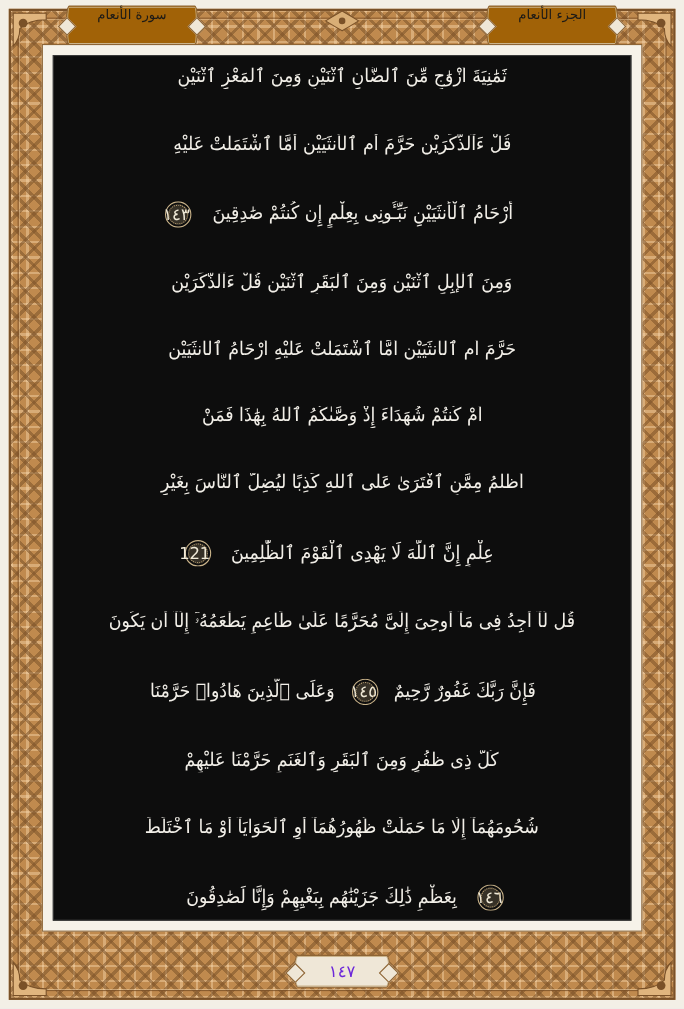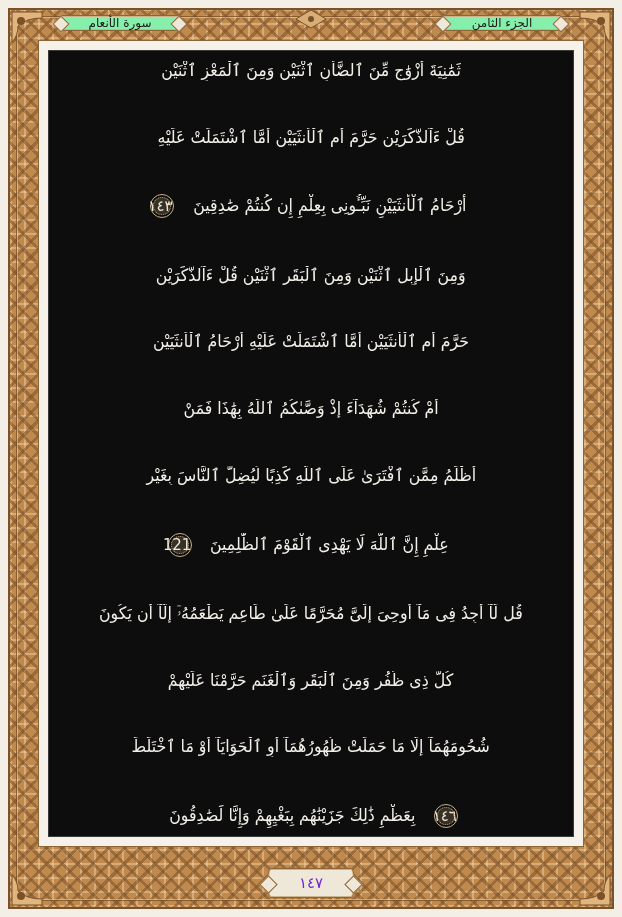--- a/index.html
+++ b/index.html
@@ -79,23 +79,23 @@
     right: 60px;
     top: 10px;
     height: 26px;
     z-index: 6;
     display: flex;
     align-items: center;
     justify-content: space-between;
   }
   .cartouche {
     position: relative;
-    height: 16px;
+    height: 36px;
     min-width: 120px;
-    background: #86efac;
+    background: #a16207;
     border: 1px solid #8d6435;
     border-radius: 3px / 12px;
     display: flex;
     align-items: flex-start;
     justify-content: center;
     padding: 0 14px;
     box-sizing: border-box;
     box-shadow: inset 0 0 0 1px #cbb48c;
   }
   .cartouche .label {
@@ -271,21 +271,21 @@
   </div>
   <div class="corner br">
     <svg width="34" height="34" viewBox="0 0 34 34" aria-hidden="true">
       <path d="M32 32 L2 32 L2 26 Q18 26 26 18 Q26 8 32 2 Z" fill="#e0b57e" stroke="#7a5128" stroke-width="1"></path>
       <circle cx="23" cy="23" r="4" fill="#7a5128"></circle>
     </svg>
   </div>
 
   <div class="header-band">
     <div class="cartouche">
-      <span class="label">الجزء الثامن</span>
+      <span class="label">الجزء الأنعام</span>
     </div>
     <div class="cartouche">
       <span class="label">سورة الأنعام</span>
     </div>
   </div>
 
   <div class="header-ornament">
     <svg width="46" height="22" viewBox="0 0 46 22" aria-hidden="true">
       <path d="M23 2 Q30 6 38 11 Q30 16 23 20 Q16 16 8 11 Q16 6 23 2 Z" fill="#d9ae76" stroke="#7a5128" stroke-width="1"></path>
       <circle cx="23" cy="11" r="3" fill="#7a5128"></circle>
@@ -304,20 +304,25 @@
     </div>
     <div class="ayah-line"><span class="ln">وَمِنَ ٱلْإِبِلِ ٱثْنَيْنِ وَمِنَ ٱلْبَقَرِ ٱثْنَيْنِ قُلْ ءَآلذَّكَرَيْنِ</span></div>
     <div class="ayah-line"><span class="ln">حَرَّمَ أَمِ ٱلْأُنثَيَيْنِ أَمَّا ٱشْتَمَلَتْ عَلَيْهِ أَرْحَامُ ٱلْأُنثَيَيْنِ</span></div>
     <div class="ayah-line"><span class="ln">أَمْ كُنتُمْ شُهَدَآءَ إِذْ وَصَّىٰكُمُ ٱللَّهُ بِهَٰذَا فَمَنْ</span></div>
     <div class="ayah-line"><span class="ln">أَظْلَمُ مِمَّنِ ٱفْتَرَىٰ عَلَى ٱللَّهِ كَذِبًا لِّيُضِلَّ ٱلنَّاسَ بِغَيْرِ</span></div>
     <div class="ayah-line">
       <span class="ln">عِلْمٍ إِنَّ ٱللَّهَ لَا يَهْدِى ٱلْقَوْمَ ٱلظَّٰلِمِينَ</span>
       <span class="ayah-marker">121</span>
     </div>
     <div class="ayah-line"><span class="ln">قُل لَّآ أَجِدُ فِى مَآ أُوحِىَ إِلَىَّ مُحَرَّمًا عَلَىٰ طَاعِمٍ يَطْعَمُهُۥٓ إِلَّآ أَن يَكُونَ</span></div>
+    <div class="ayah-line">
+      <span class="ln">فَإِنَّ رَبَّكَ غَفُورٌ رَّحِيمٌ</span>
+      <span class="ayah-marker">١٤٥</span>
+      <span class="ln">وَعَلَى ٱلَّذِينَ هَادُوا۟ حَرَّمْنَا</span>
+    </div>
     <div class="ayah-line"><span class="ln">كُلَّ ذِى ظُفُرٍ وَمِنَ ٱلْبَقَرِ وَٱلْغَنَمِ حَرَّمْنَا عَلَيْهِمْ</span></div>
     <div class="ayah-line"><span class="ln">شُحُومَهُمَآ إِلَّا مَا حَمَلَتْ ظُهُورُهُمَآ أَوِ ٱلْحَوَايَآ أَوْ مَا ٱخْتَلَطَ</span></div>
     <div class="ayah-line">
       <span class="ayah-marker">١٤٦</span>
       <span class="ln">بِعَظْمٍ ذَٰلِكَ جَزَيْنَٰهُم بِبَغْيِهِمْ وَإِنَّا لَصَٰدِقُونَ</span>
     </div>
 
   </div>
 
   <div class="footer-band">

